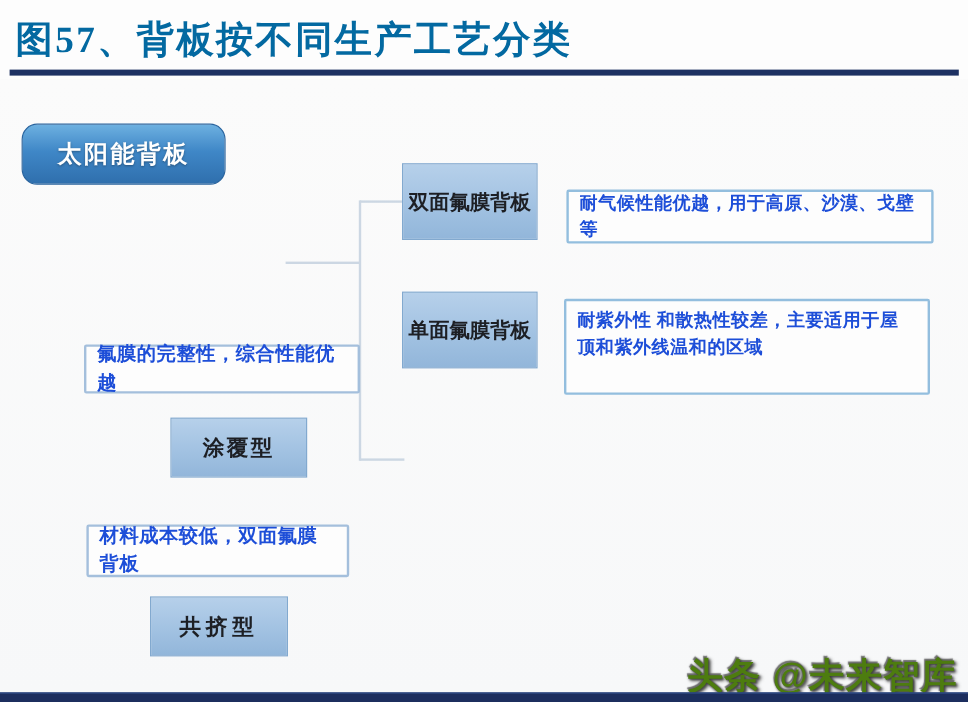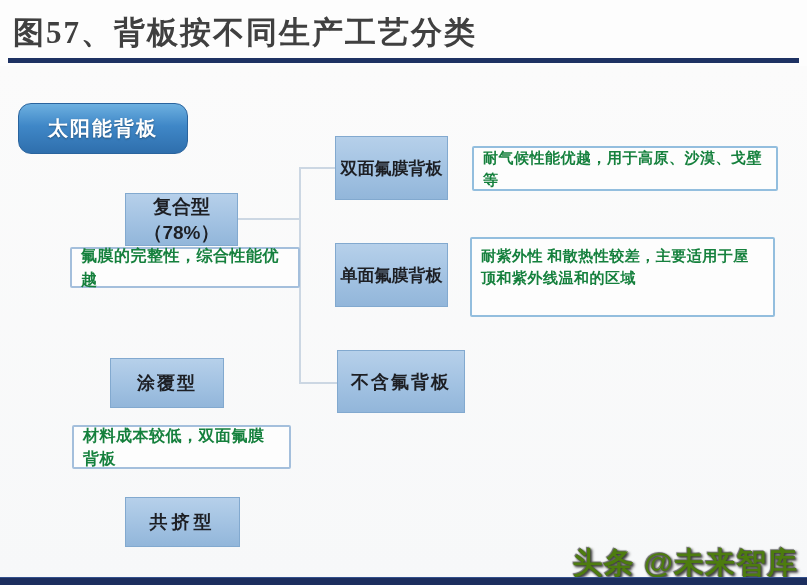--- a/index.html
+++ b/index.html
@@ -12,21 +12,21 @@
     width:807px;height:585px;
     background:#fdfdfd;
     overflow:hidden;
   }
   
   .page-title{
     position:absolute;left:13px;top:12px;
     font-family:"Liberation Serif","DejaVu Serif",serif;
     font-weight:bold;
     font-size:31px;
-    color:#404040;
+    color:#0369a1;
     letter-spacing:2px;
     white-space:nowrap;
   }
   .title-rule{
     position:absolute;left:8px;top:58px;
     width:791px;height:5px;
     background:#1e3263;
   }
   
   .diagram{
@@ -56,26 +56,27 @@
     font-weight:bold;
     font-size:18px;
   }
   .desc-box{
     position:absolute;
     display:flex;align-items:center;
     box-sizing:border-box;
     background:#fdfdfd;
     border:2px solid #a4bfdc;
     border-radius:2px;
-    color:#15803d;
+    color:#1d4ed8;
     font-weight:bold;
     font-size:16px;
     line-height:1.45;
     padding:3px 9px;
     letter-spacing:0.5px;
+    margin-top:12px;
   }
   .desc-box.right{
     border-color:#93bede;
     font-size:15px;
   }
   .connector{
     position:absolute;
     background:#ccd7e3;
   }
   
@@ -110,51 +111,45 @@
 
     <div class="connector" style="left:238px;top:152px;width:62px;height:2px;"></div>
     <div class="connector" style="left:299px;top:101px;width:2px;height:217px;"></div>
     <div class="connector" style="left:300px;top:101px;width:35px;height:2px;"></div>
     <div class="connector" style="left:300px;top:316px;width:37px;height:2px;"></div>
 
     <div class="node node-root" style="left:18px;top:37px;width:170px;height:51px;">
       <span>太阳能背板</span>
     </div>
 
-    <div class="node node-light" style="left:125px;top:127px;width:113px;height:53px;font-size:19px;letter-spacing:0;">
-      <span>复合型（78%）</span>
-    </div>
 
-    <div class="desc-box" style="left:70px;top:181px;width:230px;height:41px;justify-content:center;">
+    <div class="desc-box" style="left:70px;top:209px;width:230px;height:41px;justify-content:center;">
       <span>氟膜的完整性，综合性能优越</span>
     </div>
 
-    <div class="node node-light" style="left:110px;top:282px;width:114px;height:50px;margin-top:10px;">
+    <div class="node node-light" style="left:142px;top:282px;width:114px;height:50px;">
       <span>涂覆型</span>
     </div>
 
     <div class="desc-box" style="left:72px;top:359px;width:219px;height:44px;justify-content:center;">
       <span>材料成本较低，双面氟膜背板</span>
     </div>
 
     <div class="node node-light" style="left:335px;top:70px;width:113px;height:64px;font-size:17px;letter-spacing:0;">
       <span>双面氟膜背板</span>
     </div>
 
     <div class="node node-light" style="left:125px;top:431px;width:115px;height:50px;letter-spacing:4px;">
       <span>共挤型</span>
     </div>
 
     <div class="node node-light" style="left:335px;top:177px;width:113px;height:64px;font-size:17px;letter-spacing:0;text-align:right;">
       <span>单面氟膜背板</span>
     </div>
 
-    <div class="node node-light" style="left:337px;top:284px;width:128px;height:63px;">
-      <span>不含氟背板</span>
-    </div>
 
     <div class="desc-box right" style="left:472px;top:80px;width:306px;height:45px;">
       <span>耐气候性能优越，用于高原、沙漠、戈壁等</span>
     </div>
 
     <div class="desc-box right" style="left:470px;top:171px;width:305px;height:80px;align-items:flex-start;padding-top:7px;font-family:Liberation Serif, serif;">
       <span>耐紫外性 和散热性较差，主要适用于屋顶和紫外线温和的区域</span>
     </div>
 
   </div>

